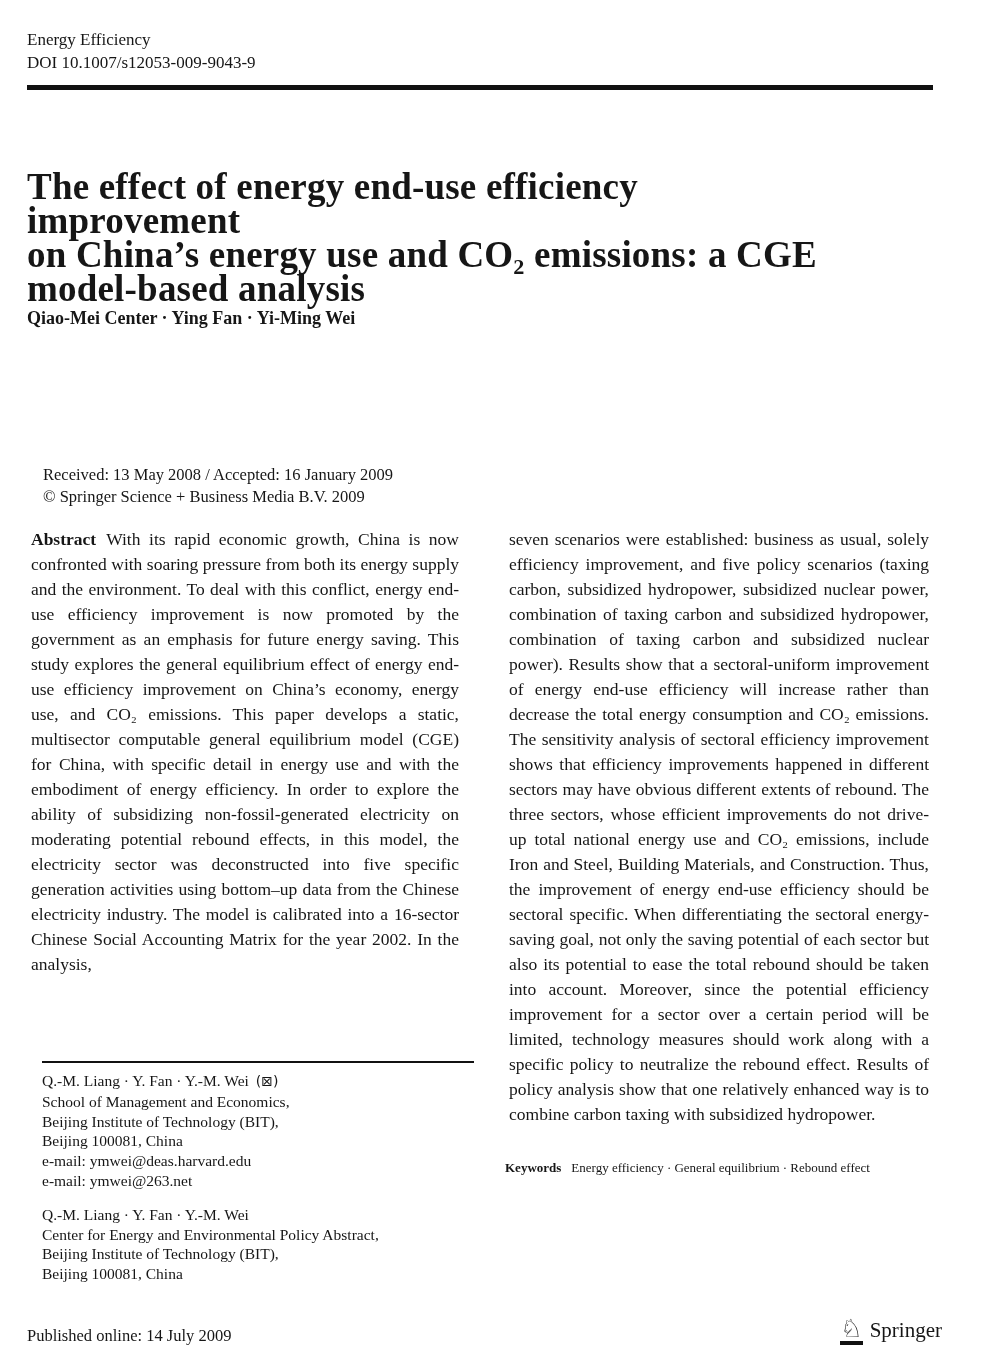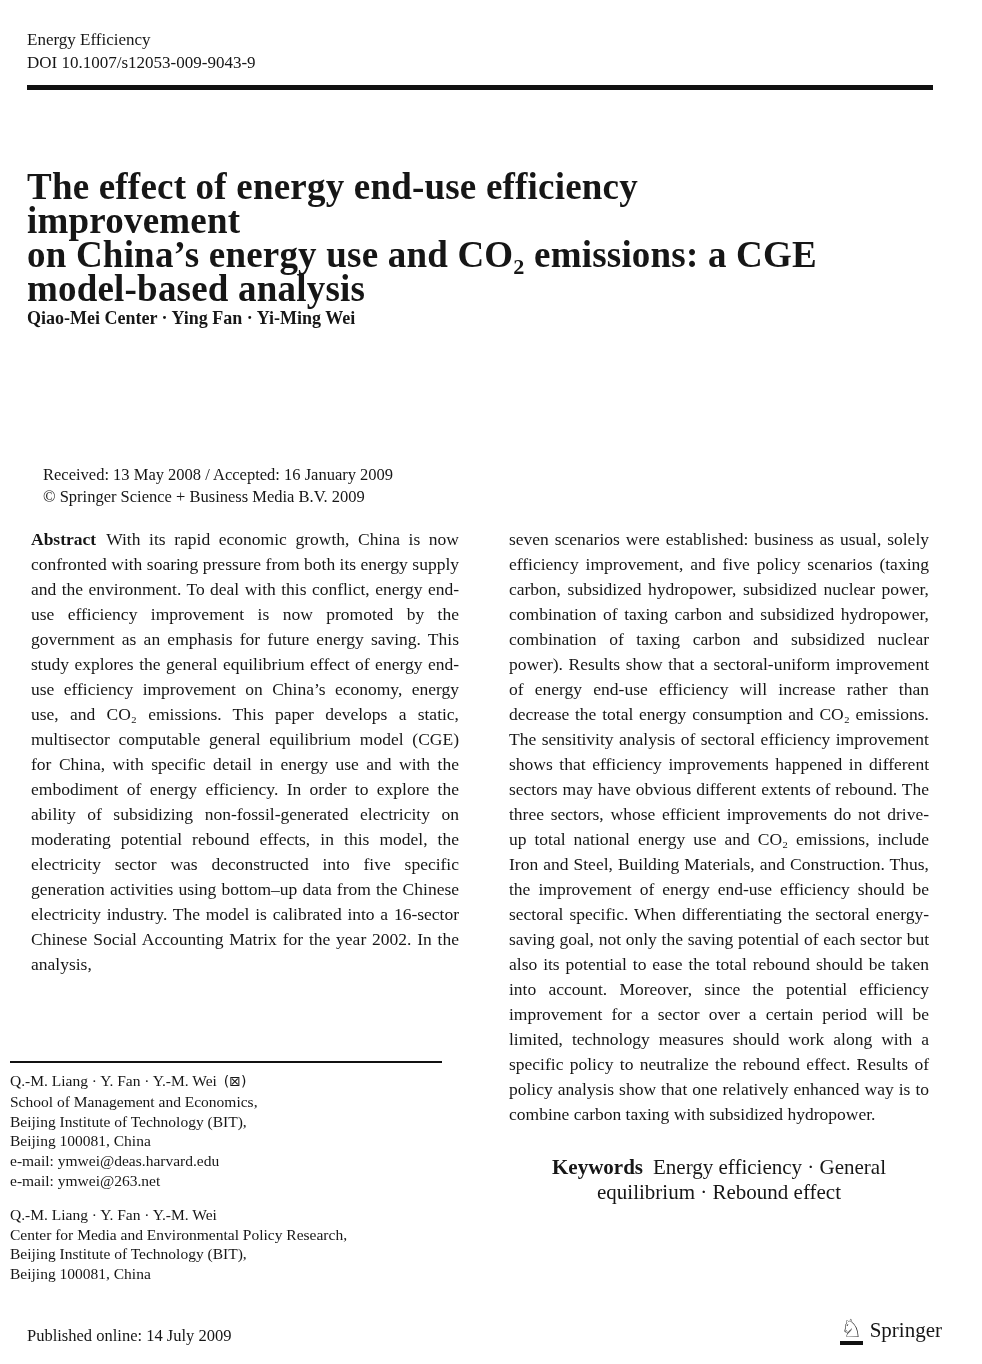--- a/index.html
+++ b/index.html
@@ -43,26 +43,26 @@
     position: absolute; left: 27px; top: 523px; width: 906px;
     display: flex; gap: 42px;
   }
   .col { width: 432px; }
   .body-text {
     font-size: 17.5px; line-height: 25px;
     text-align: justify; margin: 4px;
   }
   .lbl { font-weight: bold; margin-right: 10px; }
   .keywords {
-    font-size: 21px; line-height: 25px;
-    text-align: center; margin: 28px 0 0 0;
+    font-size: 13px; line-height: 25px;
+    text-align: left; margin: 28px 0 0 0;
   }
 
   .footnote {
-    position: absolute; left: 10px; top: 1061px; width: 432px;
+    position: absolute; left: 42px; top: 1061px; width: 432px;
     font-size: 15.5px; line-height: 19.8px;
   }
   .fn-rule { width: 432px; height: 2px; background: #111; margin-bottom: 8px; }
   .fn-block2 { margin-top: 14px; }
   .env { margin-left: 7px; font-family: "DejaVu Sans", sans-serif; font-size: 14px; }
 
   .pub-line {
     position: absolute; left: 27px; top: 1326px;
     font-size: 16.5px;
   }
@@ -123,21 +123,21 @@
         <span>Q.-M. Liang · Y. Fan · Y.-M. Wei</span><span class="env">(⊠)</span>
       </div>
       <div>School of Management and Economics,</div>
       <div>Beijing Institute of Technology (BIT),</div>
       <div>Beijing 100081, China</div>
       <div>e-mail: ymwei@deas.harvard.edu</div>
       <div>e-mail: ymwei@263.net</div>
     </div>
     <div class="fn-block2">
       <div>Q.-M. Liang · Y. Fan · Y.-M. Wei</div>
-      <div>Center for Media and Environmental Policy Research,</div>
+      <div>Center for Energy and Environmental Policy Abstract,</div>
       <div>Beijing Institute of Technology (BIT),</div>
       <div>Beijing 100081, China</div>
     </div>
   </footer>
 
   <div class="pub-line">Published online: 14 July 2009</div>
 
   <div class="springer-logo">
     <span class="knight">♘</span>
     <span class="pubname">Springer</span>

